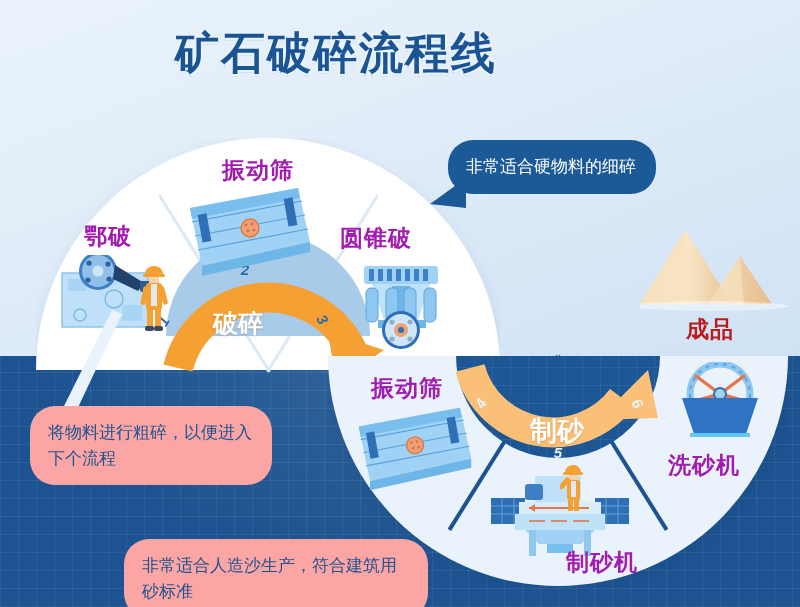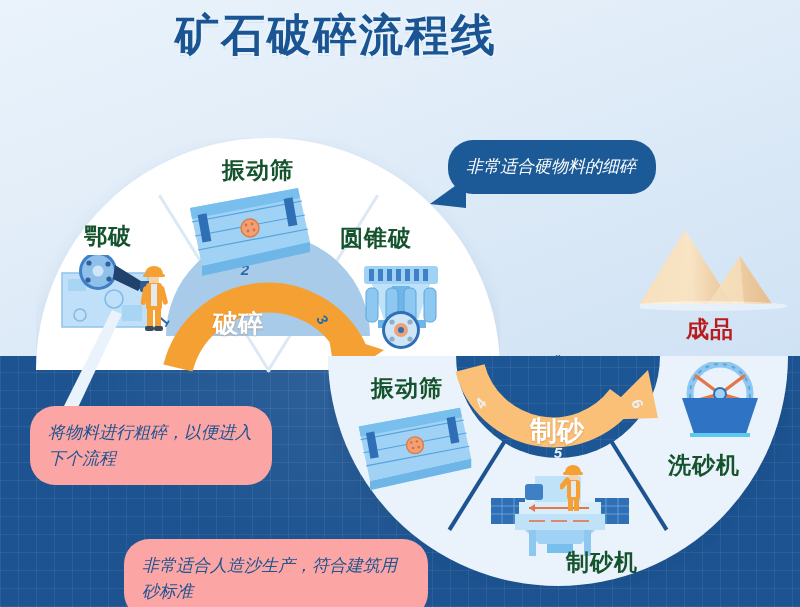--- a/index.html
+++ b/index.html
@@ -25,21 +25,21 @@
       repeating-linear-gradient(0deg,rgba(255,255,255,.07) 0 1px,transparent 1px 18px),
       repeating-linear-gradient(90deg,rgba(255,255,255,.07) 0 1px,transparent 1px 18px);
   }
   .bg-bottom-sheen{
     position:absolute;left:0;top:356px;width:800px;height:251px;
     background:radial-gradient(ellipse at 50% 0%,rgba(255,255,255,.10),rgba(255,255,255,0) 60%);
   }
 
   
   .title{
-    position:absolute;left:0;top:6px;width:672px;text-align:center;
+    position:absolute;left:0;top:24px;width:672px;text-align:center;
     font-size:44px;font-weight:bold;letter-spacing:2px;
     color:#1a5492;
     text-shadow:
       -2px -2px 0 #e8f2fb, 2px -2px 0 #e8f2fb,
       -2px  2px 0 #e8f2fb, 2px  2px 0 #e8f2fb,
       0 3px 0 #cfe0f0;
   }
 
   
   .wheel{position:absolute;}
@@ -96,26 +96,26 @@
   .num{
     position:absolute;width:22px;height:22px;border-radius:50%;
     display:flex;align-items:center;justify-content:center;
     font-size:15px;font-weight:bold;font-style:italic;
   }
   .num-top{color:#2b6aa8;background:transparent;}
   .num-bot{color:#e9f2fa;background:transparent;}
 
   
   .lab{
-    position:absolute;font-size:23px;font-weight:bold;color:#14532d;
+    position:absolute;font-size:23px;font-weight:bold;color:#a21caf;
     white-space:nowrap;letter-spacing:1px;
   }
 
   
-  .callout{position:absolute;border-radius:25px;padding:14px 18px;line-height:1.5;font-size:17px;font-style:italic;}
+  .callout{position:absolute;border-radius:25px;padding:14px 18px;line-height:1.5;font-size:17px;}
   .callout-dark{background:#1b5a96;color:#ffffff;}
   .callout-light{background:#fca5a5;color:#1c5390;}
 
   
   .art{position:absolute;}
   .worker{position:absolute;}
 </style>
 </head>
 <body>
 

